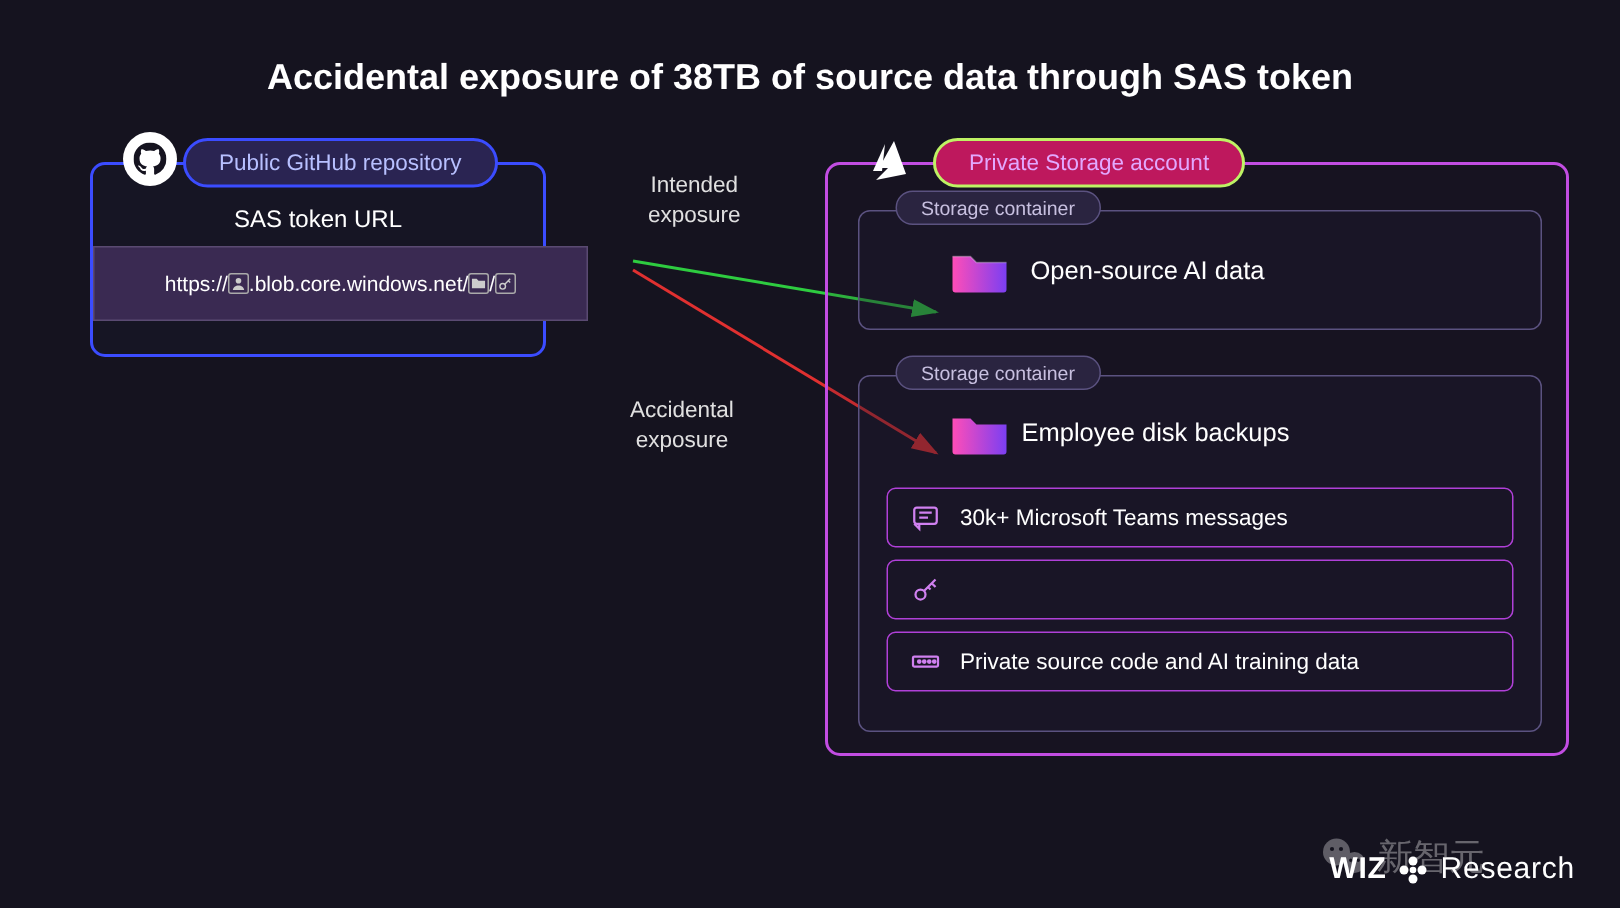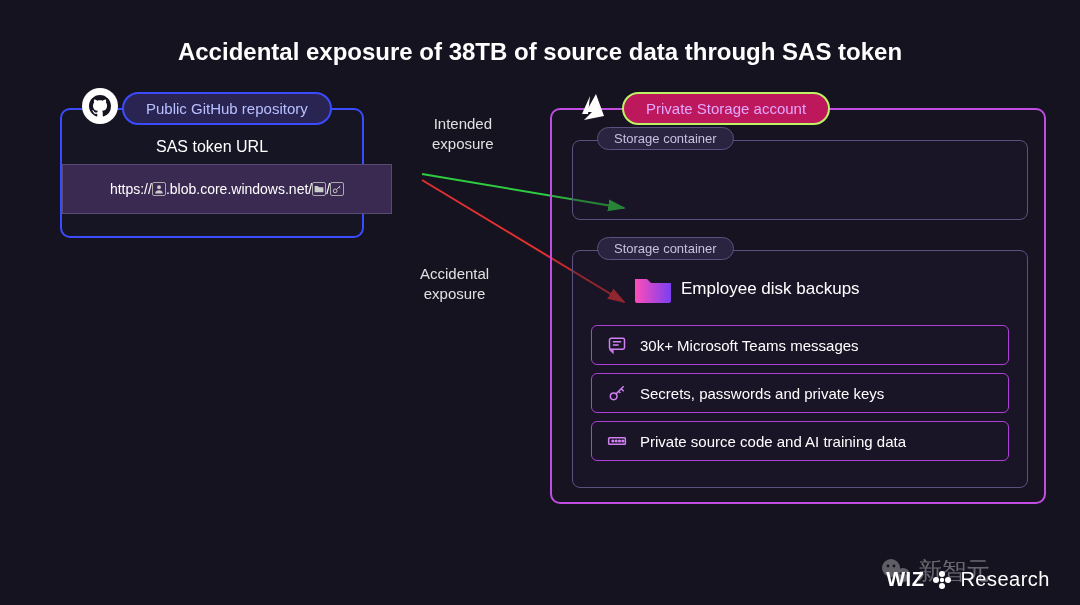--- a/index.html
+++ b/index.html
@@ -278,20 +278,35 @@
     <div class="azure-icon">
       <svg viewBox="0 0 32 32" width="32" height="32">
         <path d="M18 4 L8 22 L14 22 L6 30 L26 26 L18 4 Z" fill="#ffffff"></path>
         <path d="M12 6 L4 24 L10 24 L12 6 Z" fill="#ffffff"></path>
       </svg>
     </div>
     <div class="pill pill-purple">Private Storage account</div>
 
     <div class="container-box container1">
       <div class="container-pill">Storage container</div>
+      <div class="folder-row">
+        <div class="folder-icon">
+          <svg viewBox="0 0 40 32">
+            <defs>
+                <linearGradient id="g1" x1="0" x2="1">
+                  <stop offset="0" stop-color="#ff4db8"></stop>
+                  <stop offset="1" stop-color="#7b3ff2"></stop>
+                </linearGradient>
+              </defs>
+            <path d="M2 6 h12 l4 4 h20 v18 a2 2 0 0 1 -2 2 H4 a2 2 0 0 1 -2 -2 Z" fill="url(#g1)"></path>
+            <path d="M2 6 h12 l4 4 h20" fill="none" stroke="#fff" stroke-opacity="0.3"></path>
+          </svg>
+        </div>
+        <div class="folder-label">Open-source AI data</div>
+      </div>
     </div>
 
     <div class="container-box container2">
       <div class="container-pill">Storage container</div>
       <div class="folder-row2">
         <div class="folder-icon">
           <svg viewBox="0 0 40 32">
             <defs>
                 <linearGradient id="g2" x1="0" x2="1">
                   <stop offset="0" stop-color="#ff4db8"></stop>
@@ -314,21 +329,20 @@
         <span>30k+ Microsoft Teams messages</span>
       </div>
 
       <div class="item-row">
         <div class="item-icon">
           <svg viewBox="0 0 24 24" width="20" height="20" fill="none" stroke="#d080f0" stroke-width="1.8">
             <circle cx="8" cy="16" r="4"></circle>
               <path d="M11 13 L20 4 M17 7 l3 3 M14 10 l2 2"></path>
           </svg>
         </div>
-        <span>Secrets, passwords and private keys</span>
       </div>
 
       <div class="item-row">
         <div class="item-icon">
           <svg viewBox="0 0 24 24" width="20" height="20" fill="none" stroke="#d080f0" stroke-width="1.8">
             <rect x="2" y="8" width="20" height="8" rx="1"></rect>
             <circle cx="7" cy="12" r="1" fill="#d080f0"></circle>
               <circle cx="11" cy="12" r="1" fill="#d080f0"></circle>
               <circle cx="15" cy="12" r="1" fill="#d080f0"></circle>
               <circle cx="19" cy="12" r="1" fill="#d080f0"></circle>

